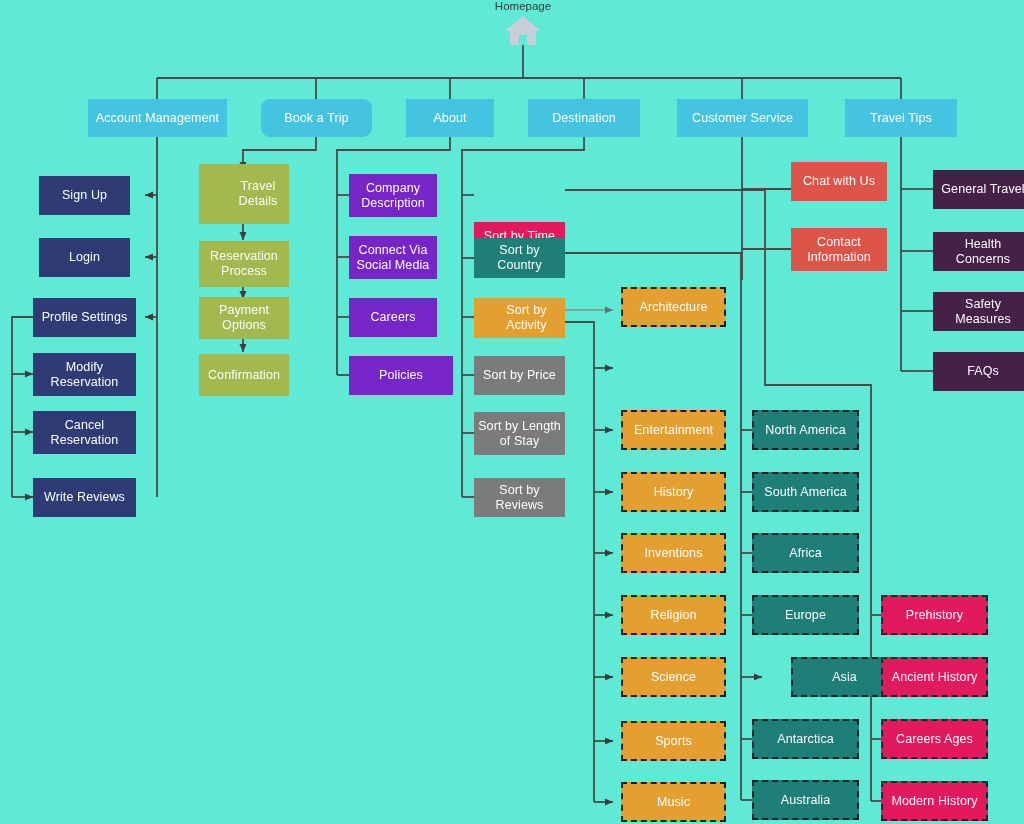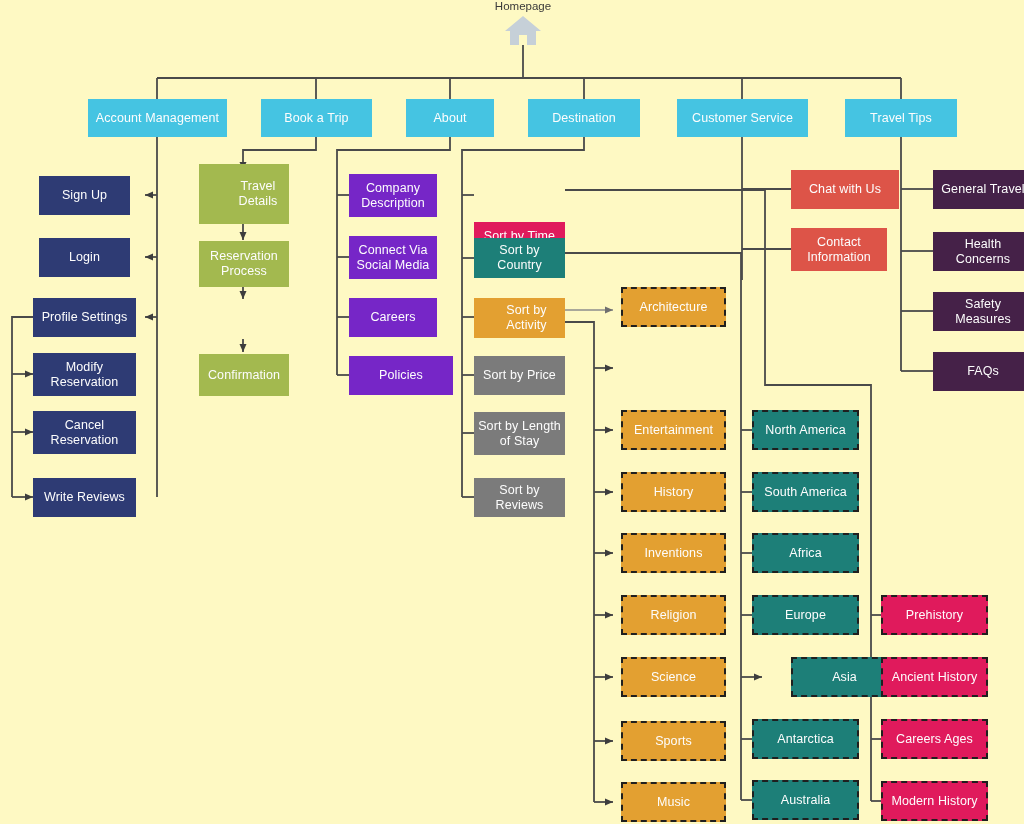--- a/index.html
+++ b/index.html
@@ -1,18 +1,18 @@
 <!DOCTYPE html>
 <html><head>
 <meta charset="utf-8">
 <title>Travel Website Sitemap</title>
 <style>
   html,body{margin:0;padding:0;background:#ffffff;}
   body{font-family:"Liberation Sans","DejaVu Sans",sans-serif;}
-  #stage{position:relative;width:1024px;height:824px;overflow:hidden;background:#fef9c3;}
+  #stage{position:relative;width:1024px;height:824px;overflow:hidden;background:#5eead4;}
   #wires{position:absolute;left:0;top:0;width:1024px;height:824px;}
   .node{position:absolute;box-sizing:border-box;display:flex;align-items:center;
         justify-content:center;text-align:center;color:#fdfdfd;font-size:12.5px;
         line-height:15px;letter-spacing:.1px;padding:2px 4px;}
   .node span{display:block;width:100%;}
   .home-ico{position:absolute;}
   .lbl-home{position:absolute;text-align:center;color:#3a3a3a;font-size:11.5px;}
 </style>
 </head>
 <body>
@@ -110,21 +110,21 @@
   <div class="lbl-home" style="left:473px;top:0px;width:100px;">Homepage</div>
   <div class="home-ico" style="left:503px;top:14px;width:40px;height:32px;">
     <svg viewBox="0 0 40 32" width="40" height="32">
       <path d="M20 2 L38 17 L33 17 L33 31 L24 31 L24 21 L16 21 L16 31 L7 31 L7 17 L2 17 Z" fill="#c6d0d8"></path>
     </svg>
   </div>
 
   <div class="node" style="left:88px;top:99px;width:139px;height:38px;background:#45c4e2;">
     <span>Account Management</span>
     </div>
-  <div class="node" style="left:261px;top:99px;width:111px;height:38px;background:#45c4e2;">
+  <div class="node" style="left:261px;top:99px;width:111px;height:38px;background:#45c4e2;border-radius:9px;">
     <span>Book a Trip</span>
     </div>
   <div class="node" style="left:406px;top:99px;width:88px;height:38px;background:#45c4e2;">
     <span>About</span>
     </div>
   <div class="node" style="left:528px;top:99px;width:112px;height:38px;background:#45c4e2;">
     <span>Destination</span>
     </div>
   <div class="node" style="left:677px;top:99px;width:131px;height:38px;background:#45c4e2;">
     <span>Customer Service</span>
@@ -151,20 +151,23 @@
   <div class="node" style="left:33px;top:478px;width:103px;height:39px;background:#2e3b74;">
     <span>Write Reviews</span>
     </div>
 
   <div class="node" style="left:199px;top:164px;width:90px;height:60px;background:#a3b94f;padding-left:32px;">
     <span>Travel Details</span>
     </div>
   <div class="node" style="left:199px;top:241px;width:90px;height:46px;background:#a3b94f;">
     <span>Reservation Process</span>
     </div>
+  <div class="node" style="left:199px;top:297px;width:90px;height:42px;background:#a3b94f;">
+    <span>Payment Options</span>
+    </div>
   <div class="node" style="left:199px;top:354px;width:90px;height:42px;background:#a3b94f;">
     <span>Confirmation</span>
     </div>
 
   <div class="node" style="left:349px;top:174px;width:88px;height:43px;background:#7626c7;">
     <span>Company Description</span>
     </div>
   <div class="node" style="left:349px;top:236px;width:88px;height:43px;background:#7626c7;">
     <span>Connect Via Social Media</span>
     </div>
@@ -247,21 +250,21 @@
   <div class="node" style="left:881px;top:657px;width:107px;height:40px;background:#e01a5c;border:2px dashed #1f1f1f;">
     <span>Ancient History</span>
     </div>
   <div class="node" style="left:881px;top:719px;width:107px;height:40px;background:#e01a5c;border:2px dashed #1f1f1f;">
     <span>Careers Ages</span>
     </div>
   <div class="node" style="left:881px;top:781px;width:107px;height:40px;background:#e01a5c;border:2px dashed #1f1f1f;">
     <span>Modern History</span>
     </div>
 
-  <div class="node" style="left:791px;top:170px;width:108px;height:39px;background:#dd5448;">
+  <div class="node" style="left:791px;top:162px;width:96px;height:39px;background:#dd5448;">
     <span>Chat with Us</span>
     </div>
   <div class="node" style="left:791px;top:228px;width:96px;height:43px;background:#dd5448;">
     <span>Contact Information</span>
     </div>
 
   <div class="node" style="left:933px;top:170px;width:100px;height:39px;background:#452148;">
     <span>General Travel</span>
     </div>
   <div class="node" style="left:933px;top:232px;width:100px;height:39px;background:#452148;">

